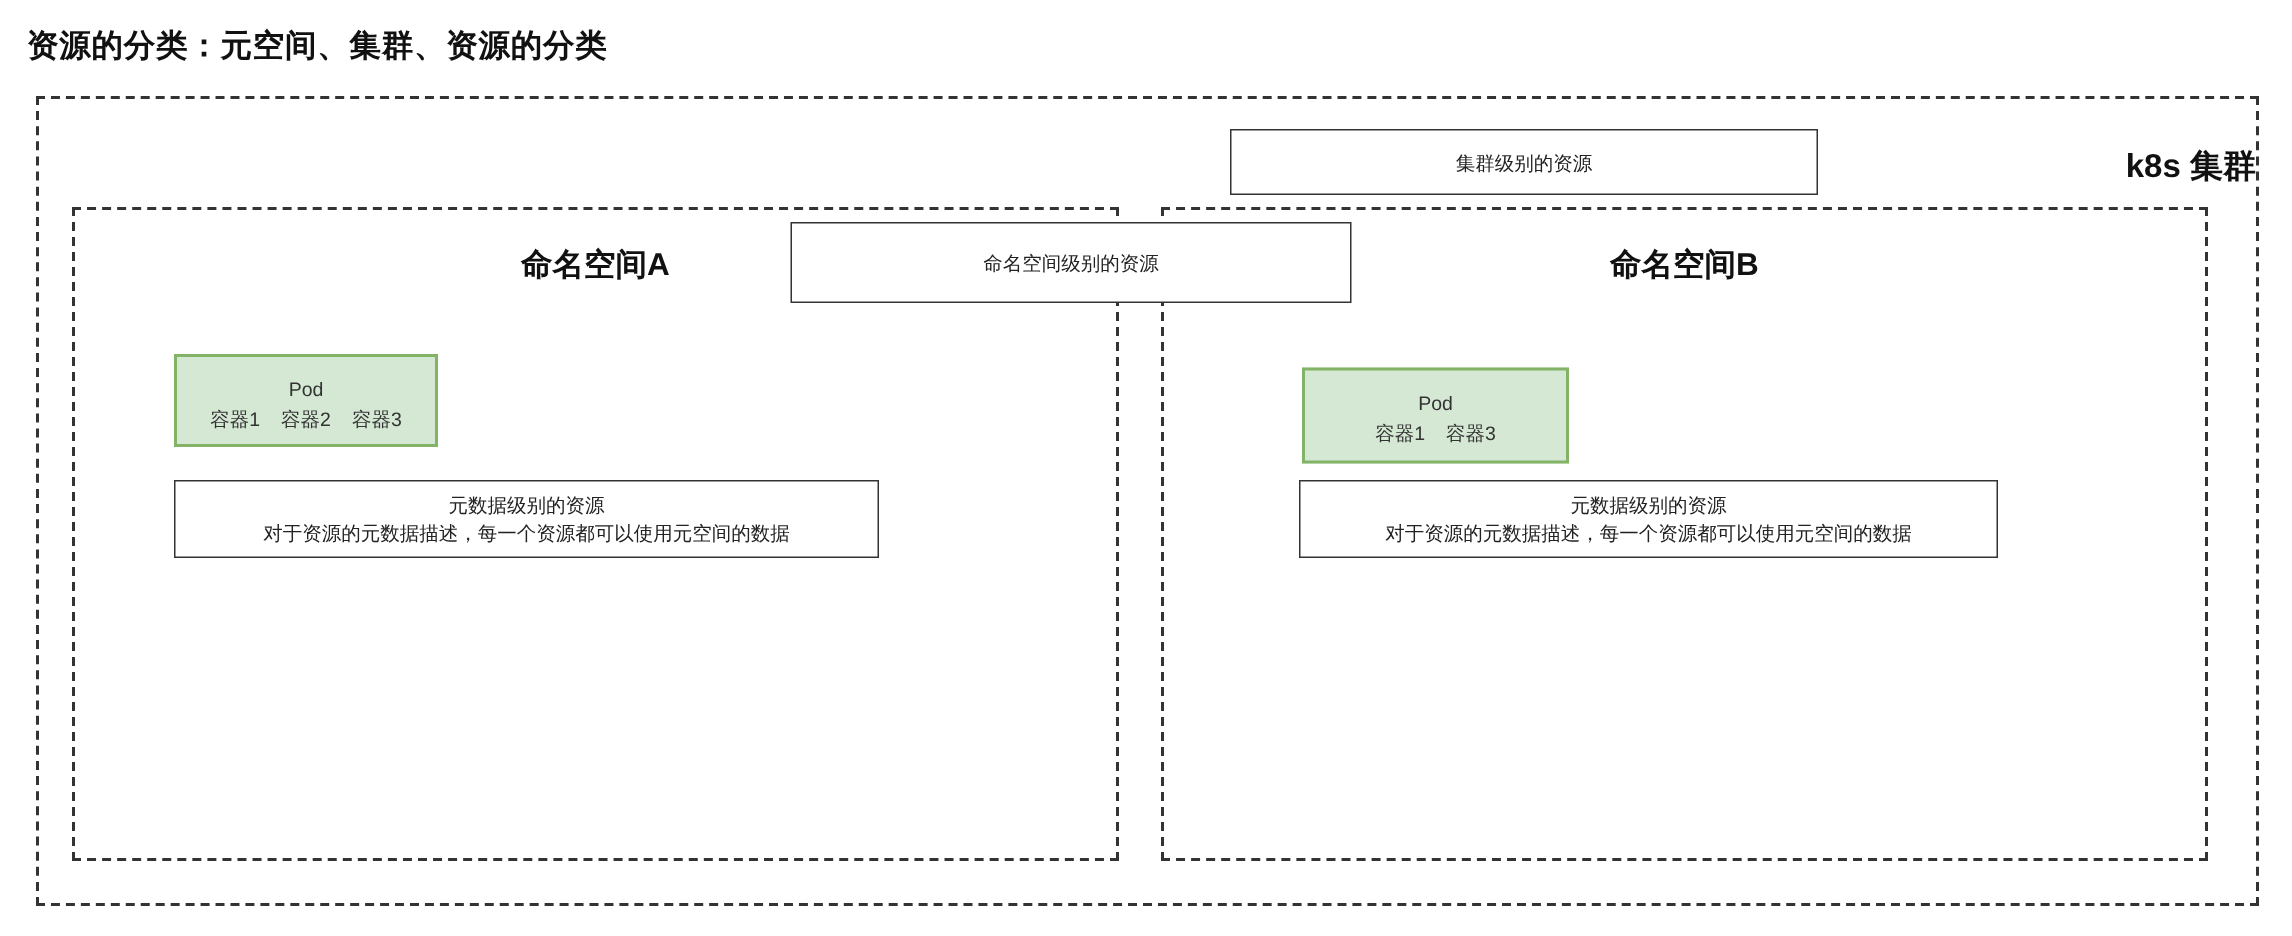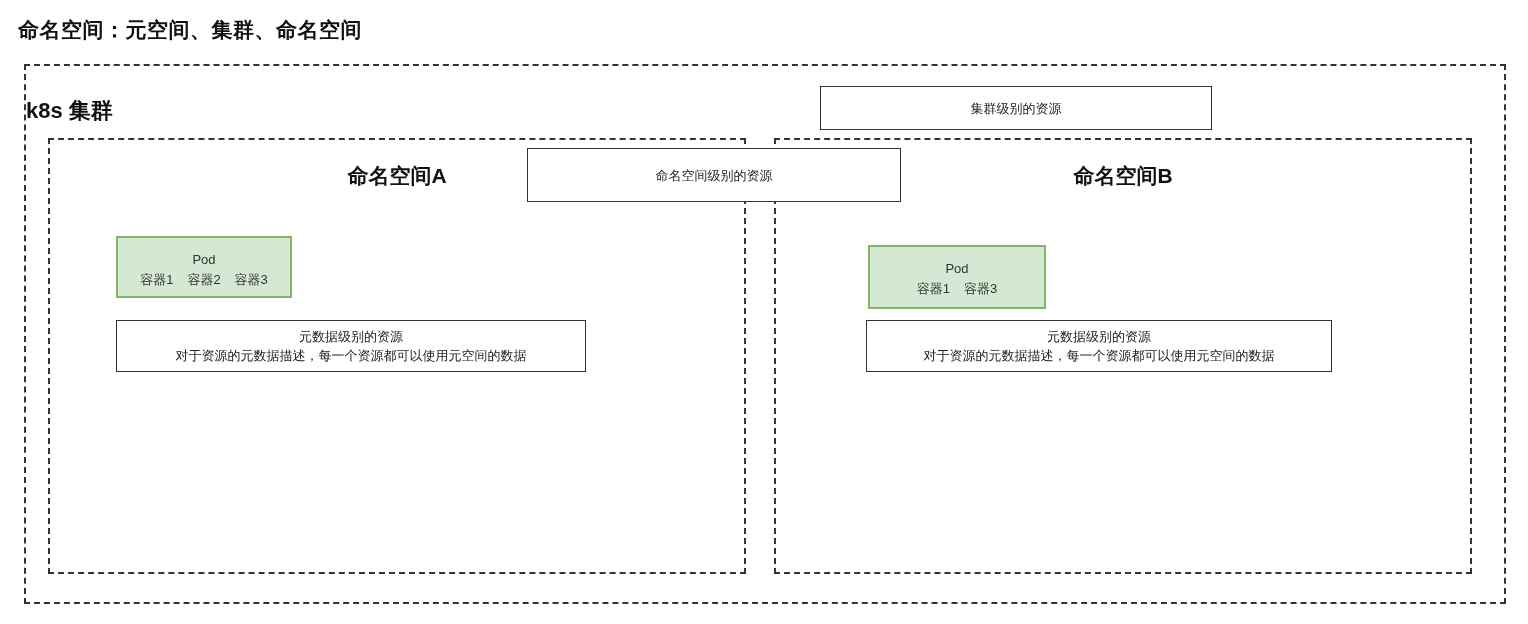--- a/index.html
+++ b/index.html
@@ -36,21 +36,21 @@
     height: 540px;
     border: 2px dashed #333333;
     box-sizing: border-box;
     background: transparent;
   }
   .cluster-title {
     position: absolute;
     left: 0;
     top: 30px;
     width: 100%;
-    text-align: left;
+    text-align: right;
     font-size: 22px;
     font-weight: bold;
     color: #111111;
   }
 
   
   .ns-box {
     position: absolute;
     border: 2px dashed #333333;
     box-sizing: border-box;
@@ -110,21 +110,21 @@
   .note-line2 { font-size: 13px; line-height: 19px; }
 
   .note-cluster { left: 820px; top: 86px; width: 392px; height: 44px; }
   .note-namespace { left: 527px; top: 148px; width: 374px; height: 54px; }
   .note-meta-a { left: 116px; top: 320px; width: 470px; height: 52px; }
   .note-meta-b { left: 866px; top: 320px; width: 466px; height: 52px; }
 </style>
 </head>
 <body>
 
-<div class="page-title">命名空间：元空间、集群、命名空间</div>
+<div class="page-title">资源的分类：元空间、集群、资源的分类</div>
 
 <div class="cluster-box">
   <div class="cluster-title">k8s 集群</div>
 
   <div class="ns-box ns-a" style="left:22px; top:72px;">
     <div class="ns-title">命名空间A</div>
   </div>
 
   <div class="ns-box ns-b" style="left:748px; top:72px;">
     <div class="ns-title">命名空间B</div>

